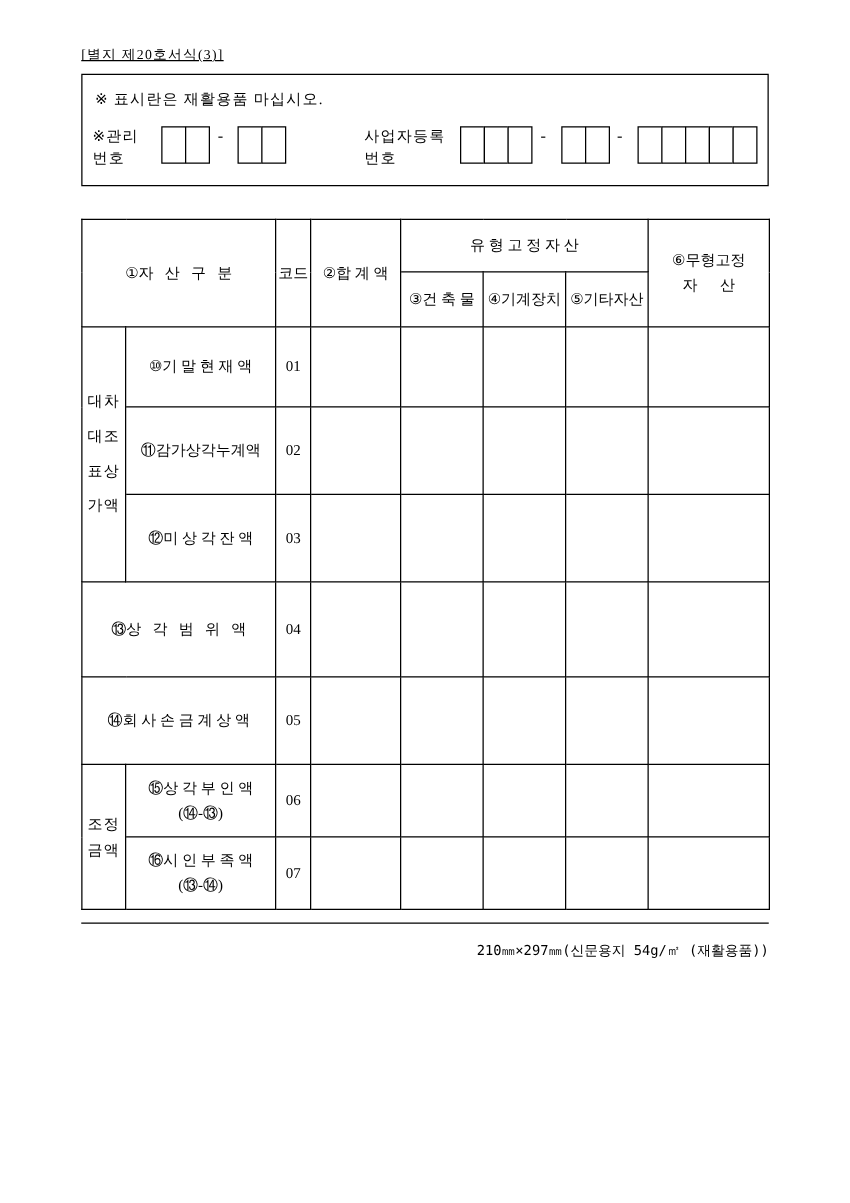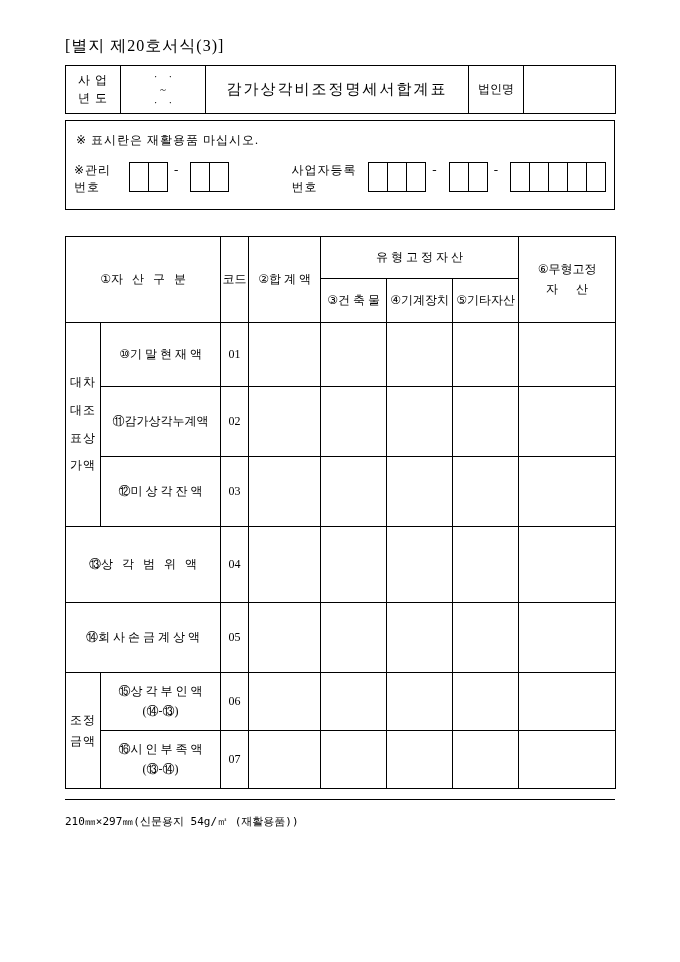--- a/index.html
+++ b/index.html
@@ -4,21 +4,21 @@
 <style>
   * { margin:0; padding:0; box-sizing:border-box; }
   html,body { background:#ffffff; }
   body {
     width:680px; height:962px;
     color:#000;
     font-family:"Liberation Serif","DejaVu Serif","DejaVu Sans",serif;
     font-size:12px;
   }
   .sheet { padding:36px 0 0 65px; width:680px; }
-  .form-id { font-size:16px; letter-spacing:1px; margin-bottom:8px; }
+  .form-id { font-size:11px; letter-spacing:1px; margin-bottom:8px;text-decoration:underline; }
 
   table { border-collapse:collapse; table-layout:fixed; width:550px; }
   td { border:1px solid #000; text-align:center; vertical-align:middle;
        white-space:pre; font-size:12px; line-height:1.45; }
 
   
   .header-table { margin-top:2px; }
   .header-table td { height:48px; }
   .biz-year-label { letter-spacing:1px; }
   .dots-cell { font-size:11px; line-height:1.2; }
@@ -37,51 +37,30 @@
 
   
   .main-table { margin-top:26px; }
   .group-tall { line-height:2.3; letter-spacing:1px; }
   .group-short { line-height:1.7; letter-spacing:1px;margin-top:34px; }
   .code-col { font-size:12px; }
   .intangible-hd { line-height:1.6; }
   .sub-label { line-height:1.6; }
 
   .bottom-rule { width:550px; border-top:1px solid #000; margin-top:10px; }
-  .footer { width:550px; text-align:left; margin-top:14px; font-size:11px;
+  .footer { width:550px; text-align:right; margin-top:14px; font-size:11px;
             font-family:"DejaVu Sans Mono","Liberation Mono",monospace; }
 </style>
 </head>
 <body>
 
 <div class="sheet">
 
   <div class="form-id">[별지 제20호서식(3)]</div>
 
-  <table class="header-table">
-    <colgroup>
-      <col style="width:55px">
-        <col style="width:85px">
-        <col style="width:263px">
-        <col style="width:55px">
-        <col style="width:92px">
-    </colgroup>
-    <tbody>
-        <tr>
-      <td class="biz-year-label">사 업
-년 도</td>
-      <td class="dots-cell">·    ·
-~
-·    ·</td>
-      <td class="title-cell">감가상각비조정명세서합계표</td>
-      <td>법인명</td>
-      <td></td>
-    </tr>
-  </tbody>
-    </table>
 
   <div class="notice-box">
     <div class="notice-text">※ 표시란은 재활용품 마십시오.</div>
     <div class="num-row">
       <span class="lbl">※관리번호</span>
       <span class="cells">
           <span class="cell"></span>
           <span class="cell"></span>
         </span>
       <span class="dash">-</span>

